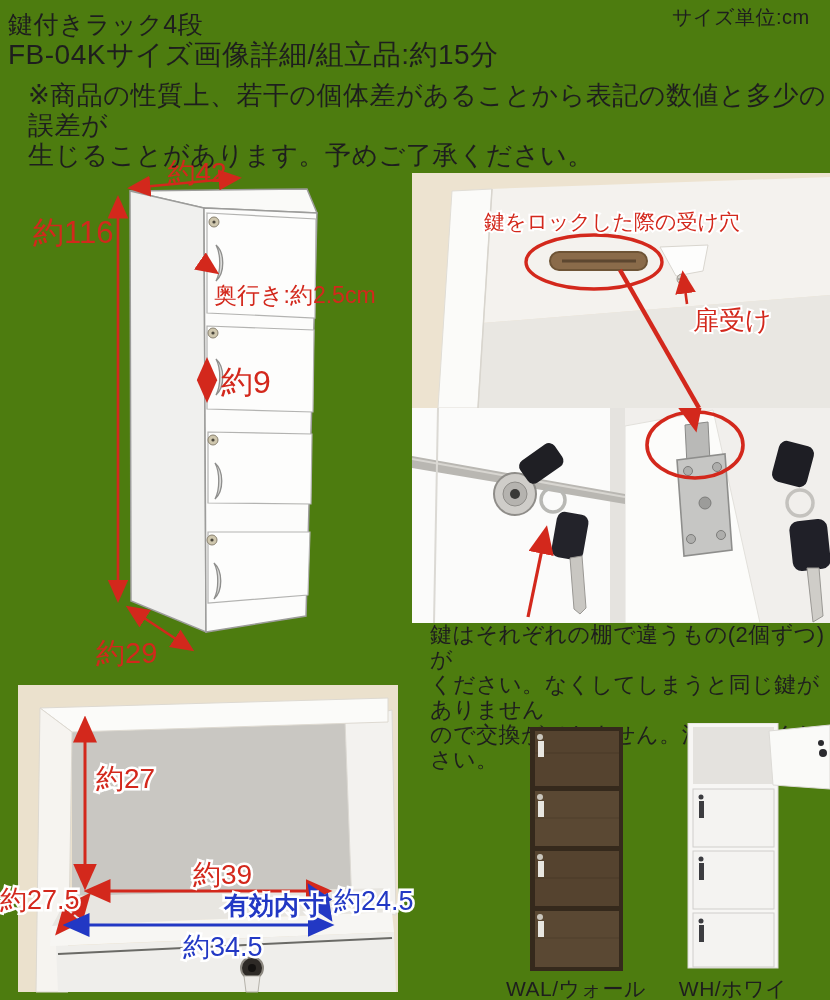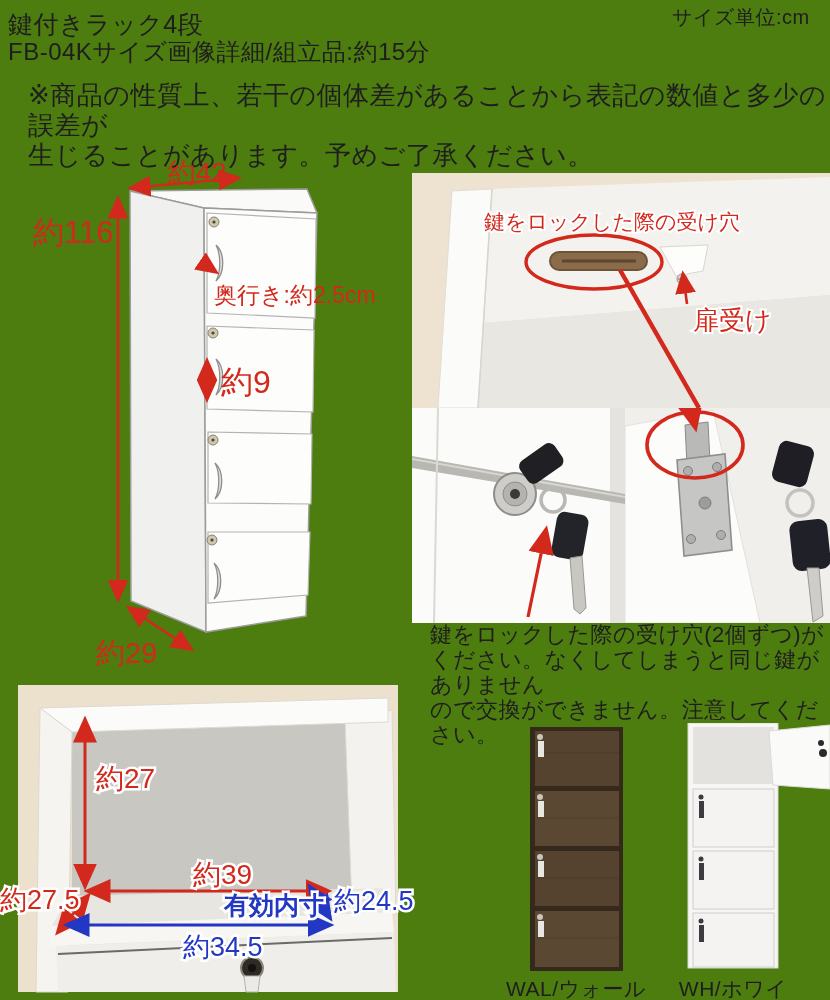--- a/index.html
+++ b/index.html
@@ -1,21 +1,21 @@
 <!DOCTYPE html>
 <html><head>
 <meta charset="utf-8">
 <style>
   html,body{margin:0;padding:0;background:#ffffff;}
   body{font-family:"Liberation Sans","DejaVu Sans",sans-serif;color:#1e1e1e;}
   #stage{position:relative;width:830px;height:1000px;background:#4d7c0f;overflow:hidden;}
   .abs{position:absolute;}
   .jp{letter-spacing:0.5px;}
   #title{left:8px;top:8px;font-size:25px;}
-  #subtitle{left:8px;top:36px;font-size:24px;}
+  #subtitle{left:8px;top:36px;font-size:28px;}
   #unit{left:672px;top:4px;font-size:20px;}
   #disclaimer{left:28px;top:80px;font-size:26px;line-height:30px;}
   #keynote{left:430px;top:622px;font-size:22px;line-height:25px;}
   .caption{font-size:21px;text-align:center;}
   #cap-wal{left:496px;top:975px;width:160px;}
   #cap-wh{left:668px;top:975px;width:130px;}
   svg{position:absolute;display:block;}
   svg text{font-family:"Liberation Sans","DejaVu Sans",sans-serif;}
 </style>
 </head>
@@ -145,21 +145,21 @@
     <circle cx="80" cy="95" r="6" fill="#9c9c9a" stroke="#7c7c7a"></circle>
     <ellipse cx="70" cy="37" rx="48" ry="33" fill="none" stroke="#d3281c" stroke-width="3.6"></ellipse>
     <line x1="66" y1="0" x2="70" y2="18" stroke="#d3281c" stroke-width="4.5" marker-end="url(#arR)"></line>
     <rect x="150" y="35" width="36" height="42" rx="8" transform="rotate(15 168 56)" fill="#1e1e24"></rect>
     <circle cx="175" cy="95" r="13" fill="none" stroke="#c4c2be" stroke-width="3.5"></circle>
     <rect x="166" y="112" width="38" height="50" rx="9" transform="rotate(-6 185 137)" fill="#202028"></rect>
     <polygon points="182,160 194,160 198,208 188,214" fill="#cfcdc8" stroke="#9a9894"></polygon>
   </svg>
 
   <div class="abs jp" id="keynote">
-    <div>鍵をロックした際の受け穴(2個ずつ)が</div>
+    <div>鍵はそれぞれの棚で違うもの(2個ずつ)が</div>
     <div>ください。なくしてしまうと同じ鍵がありません</div>
     <div>ので交換ができません。注意してください。</div>
   </div>
 
   <svg style="left:0;top:680px" width="420" height="320" viewBox="0 0 420 320">
     <defs>
       <marker id="arB" markerWidth="9" markerHeight="9" refX="7.5" refY="4" orient="auto-start-reverse">
         <path d="M0,0 L9,4 L0,8 Z" fill="#d3281c"></path>
       </marker>
       <marker id="abB" markerWidth="9" markerHeight="9" refX="7.5" refY="4" orient="auto-start-reverse">

